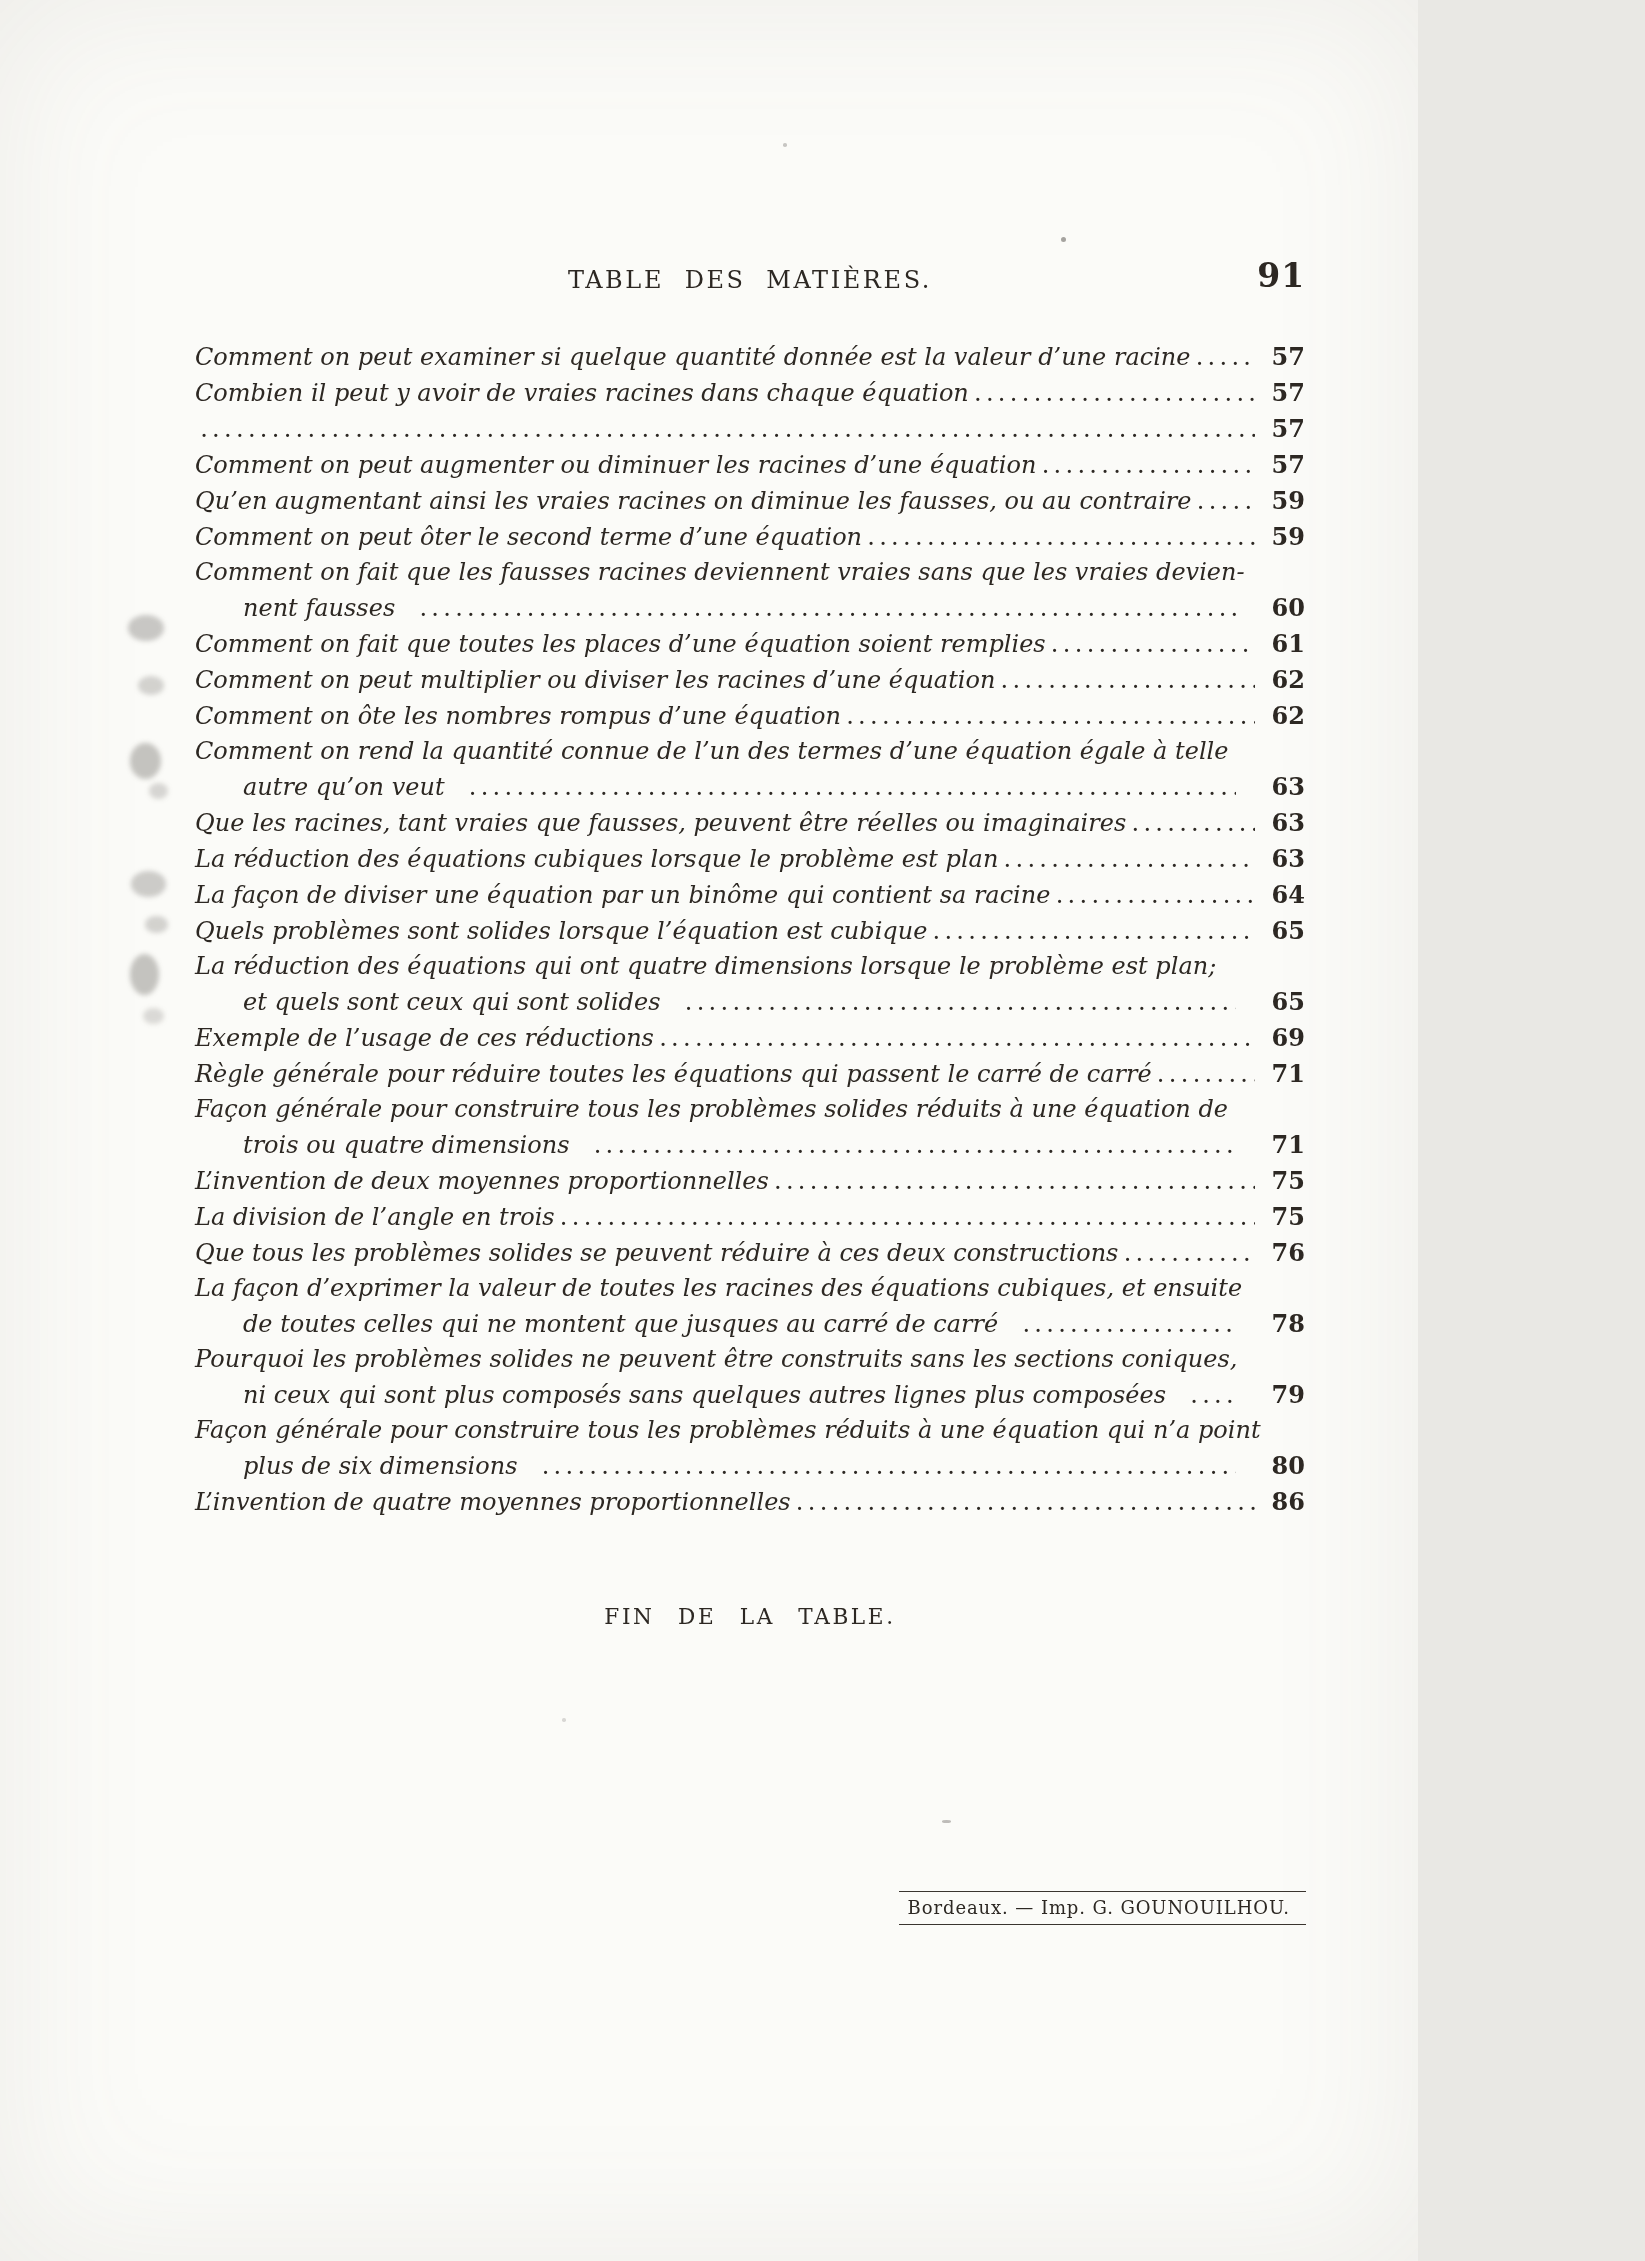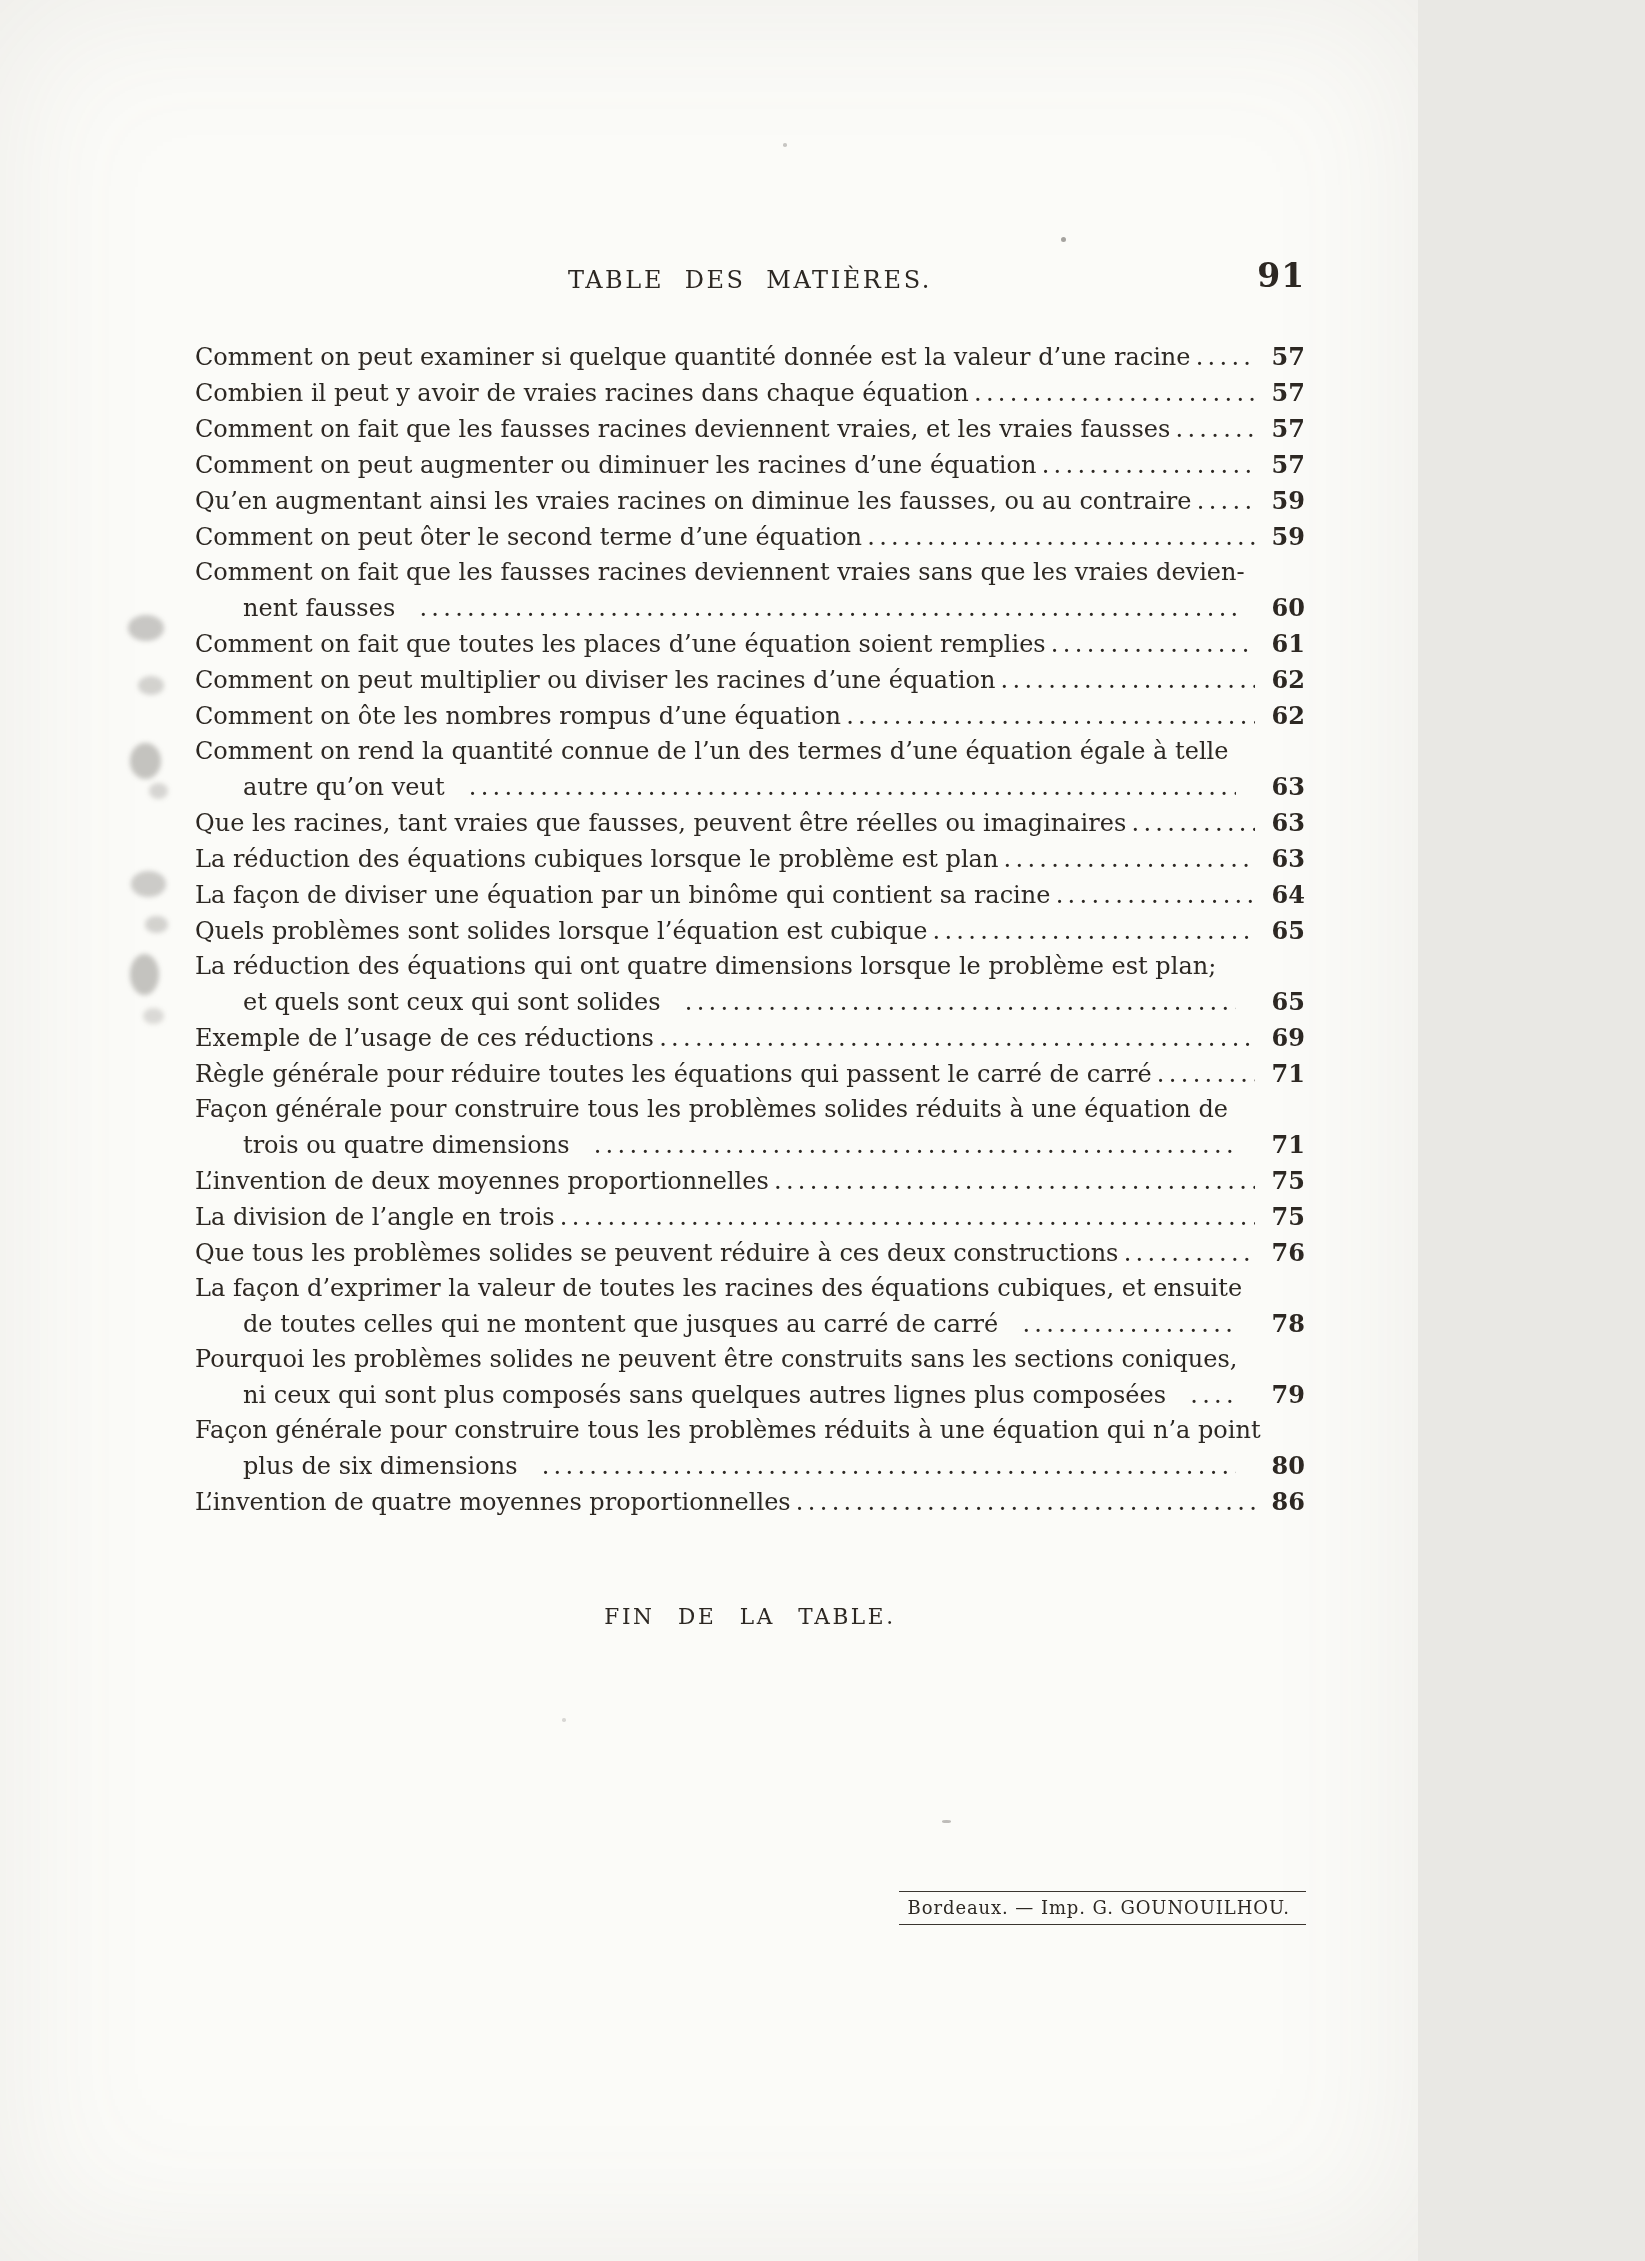--- a/index.html
+++ b/index.html
@@ -6,21 +6,21 @@
   .page{position:relative;width:1418px;height:2261px;background:#fbfbf8;
         font-family:"DejaVu Serif","Liberation Serif",serif;color:#2d2823;
         overflow:hidden;box-shadow:inset 0 0 156px rgba(120,110,95,0.10);}
   .content{position:absolute;left:195px;top:266px;width:1110px;}
   .header{position:relative;height:54px;}
   .header-title{text-align:center;font-size:24px;letter-spacing:2.6px;word-spacing:10.4px;}
   .page-number{position:absolute;right:0;top:-10.4px;font-size:33px;font-weight:700;letter-spacing:0.9px;}
   .toc{margin-top:19px;font-size:24px;line-height:35px;}
   .toc-line{display:flex;align-items:baseline;}
   .toc-line.cont{padding-left:48px;gap:19px;}
-  .toc-text{white-space:pre-wrap;}
+  .toc-text{white-space:pre-wrap;font-style:italic;}
   .dots{flex:1;overflow:hidden;white-space:nowrap;margin:0 3.5px 0 5.2px;letter-spacing:4.3px;}
   .dots::after{content:"......................................................................................................................................................";}
   .pagenum{flex:0 0 47px;text-align:right;font-weight:bold;}
   .fin{text-align:center;margin-top:84px;font-size:21.6px;letter-spacing:2.6px;word-spacing:14px;}
   .imprint{position:absolute;left:899px;top:1858px;font-size:18px;letter-spacing:0.9px;
            border-top:1.7px solid #3a352f;border-bottom:1.7px solid #3a352f;padding:5.2px 15.6px 6px 8.6px;margin-top:33px;}
   .smudge{position:absolute;border-radius:50%;filter:blur(2.6px);}
   .speck{position:absolute;border-radius:50%;background:rgba(60,55,50,0.45);}
 </style>
 </head>
@@ -52,21 +52,20 @@
           <span class="toc-text">Comment on peut examiner si quelque quantité donnée est la valeur d’une racine</span>
           <span class="dots"></span>
           <span class="pagenum">57</span>
         </div>
         <div class="toc-line">
           <span class="toc-text">Combien il peut y avoir de vraies racines dans chaque équation</span>
           <span class="dots"></span>
           <span class="pagenum">57</span>
         </div>
         <div class="toc-line">
-          <span class="toc-text">Comment on fait que les fausses racines deviennent vraies, et les vraies fausses</span>
           <span class="dots"></span>
           <span class="pagenum">57</span>
         </div>
         <div class="toc-line">
           <span class="toc-text">Comment on peut augmenter ou diminuer les racines d’une équation</span>
           <span class="dots"></span>
           <span class="pagenum">57</span>
         </div>
         <div class="toc-line">
           <span class="toc-text">Qu’en augmentant ainsi les vraies racines on diminue les fausses, ou au contraire</span>

